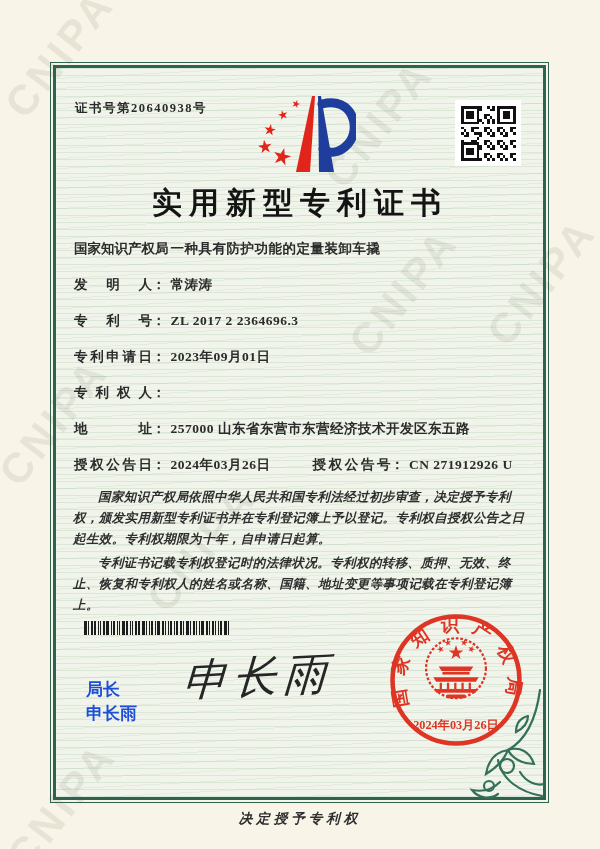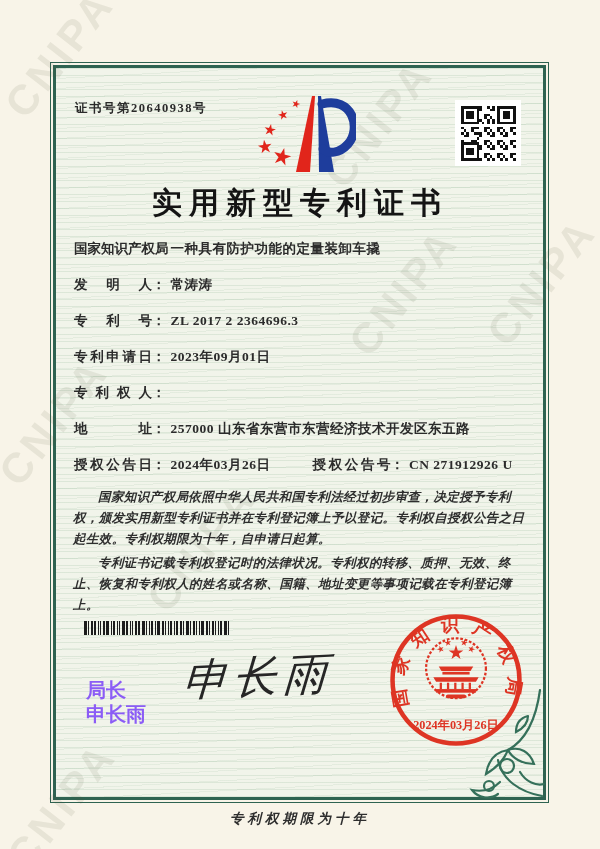--- a/index.html
+++ b/index.html
@@ -45,21 +45,21 @@
   
   .body-text{position:absolute; left:73px; top:487px; width:458px; z-index:2;
     font-size:12.5px; line-height:21px; font-style:italic; font-weight:600;
     color:#2e2e2e; letter-spacing:0.4px;}
   .body-text p{margin:0 0 3px 0; text-indent:2em;}
   
   .barcode{position:absolute; left:84px; top:621px; height:14px; display:flex; z-index:2;}
   .barcode i{display:block; height:100%; background:#1c1c1c;}
   
   .sig-block{position:absolute; left:86px; top:678px; z-index:2;
-    font-size:20px; font-weight:bold; line-height:24px; color:#8b5cf6;
+    font-size:17px; font-weight:bold; line-height:24px; color:#1d4ed8;
     font-family:"Liberation Sans","DejaVu Sans",sans-serif;}
   .autograph{position:absolute; left:183px; top:648px; z-index:2;
     font-size:44px; font-style:italic; letter-spacing:6px; color:#262626;
     transform:rotate(-3deg) skewX(-6deg); font-weight:400;}
   
   .seal{position:absolute; left:388px; top:612px; width:136px; height:136px; z-index:3; opacity:0.95;}
   
   .ornament{position:absolute; left:458px; top:686px; width:88px; height:114px; z-index:2;}
   
   .page-info{position:absolute; left:50px; top:776px; width:499px; text-align:center; z-index:2;
@@ -446,15 +446,15 @@
         <rect x="73" y="78" width="2.5" height="7"></rect>
         <rect x="81" y="78" width="2.5" height="7"></rect>
         <rect x="89" y="78" width="2.5" height="7"></rect>
         <rect x="53" y="85" width="44" height="4"></rect>
         <rect x="64" y="91" width="22" height="4" rx="2"></rect>
       </g>
     </g>
     <text x="75" y="129" text-anchor="middle" font-size="13.5" font-weight="bold" fill="#dd2b1a" font-family="Liberation Serif, DejaVu Serif, serif">2024年03月26日</text>
   </svg>
 
-  <div class="continuation">专利权期限为十年</div>
+  <div class="continuation">决定授予专利权</div>
 
 </div>
 
 </body></html>

